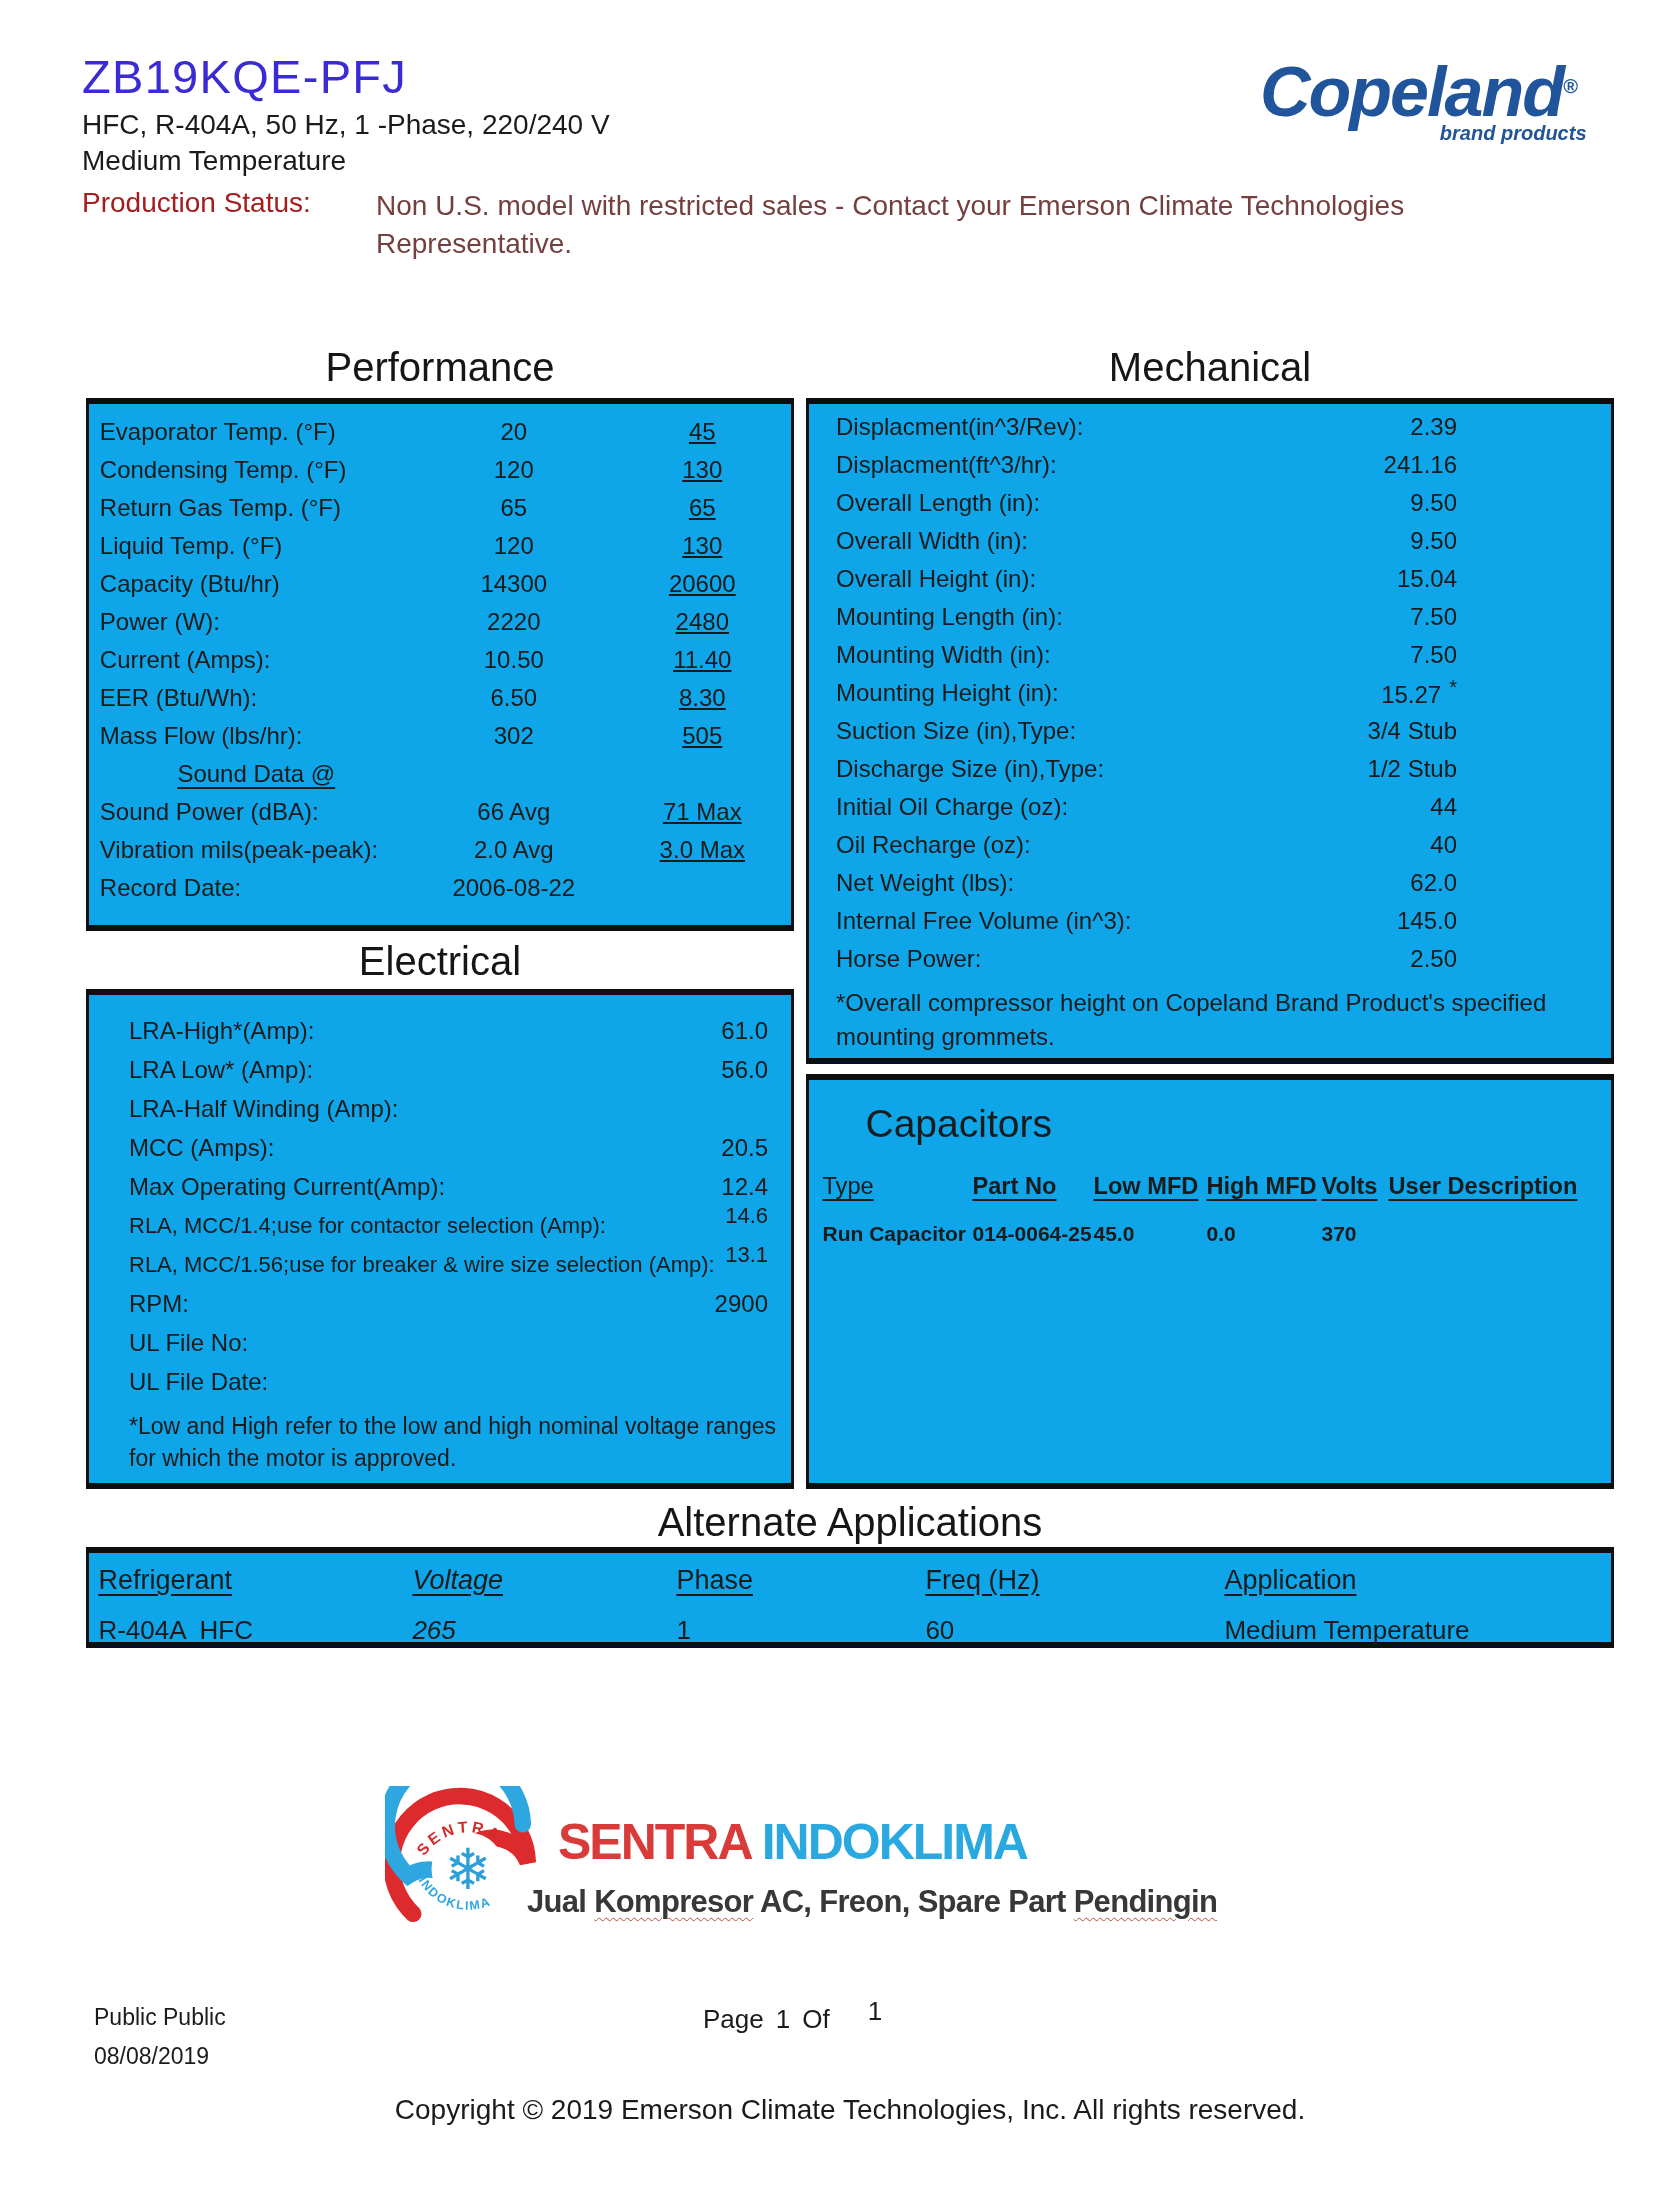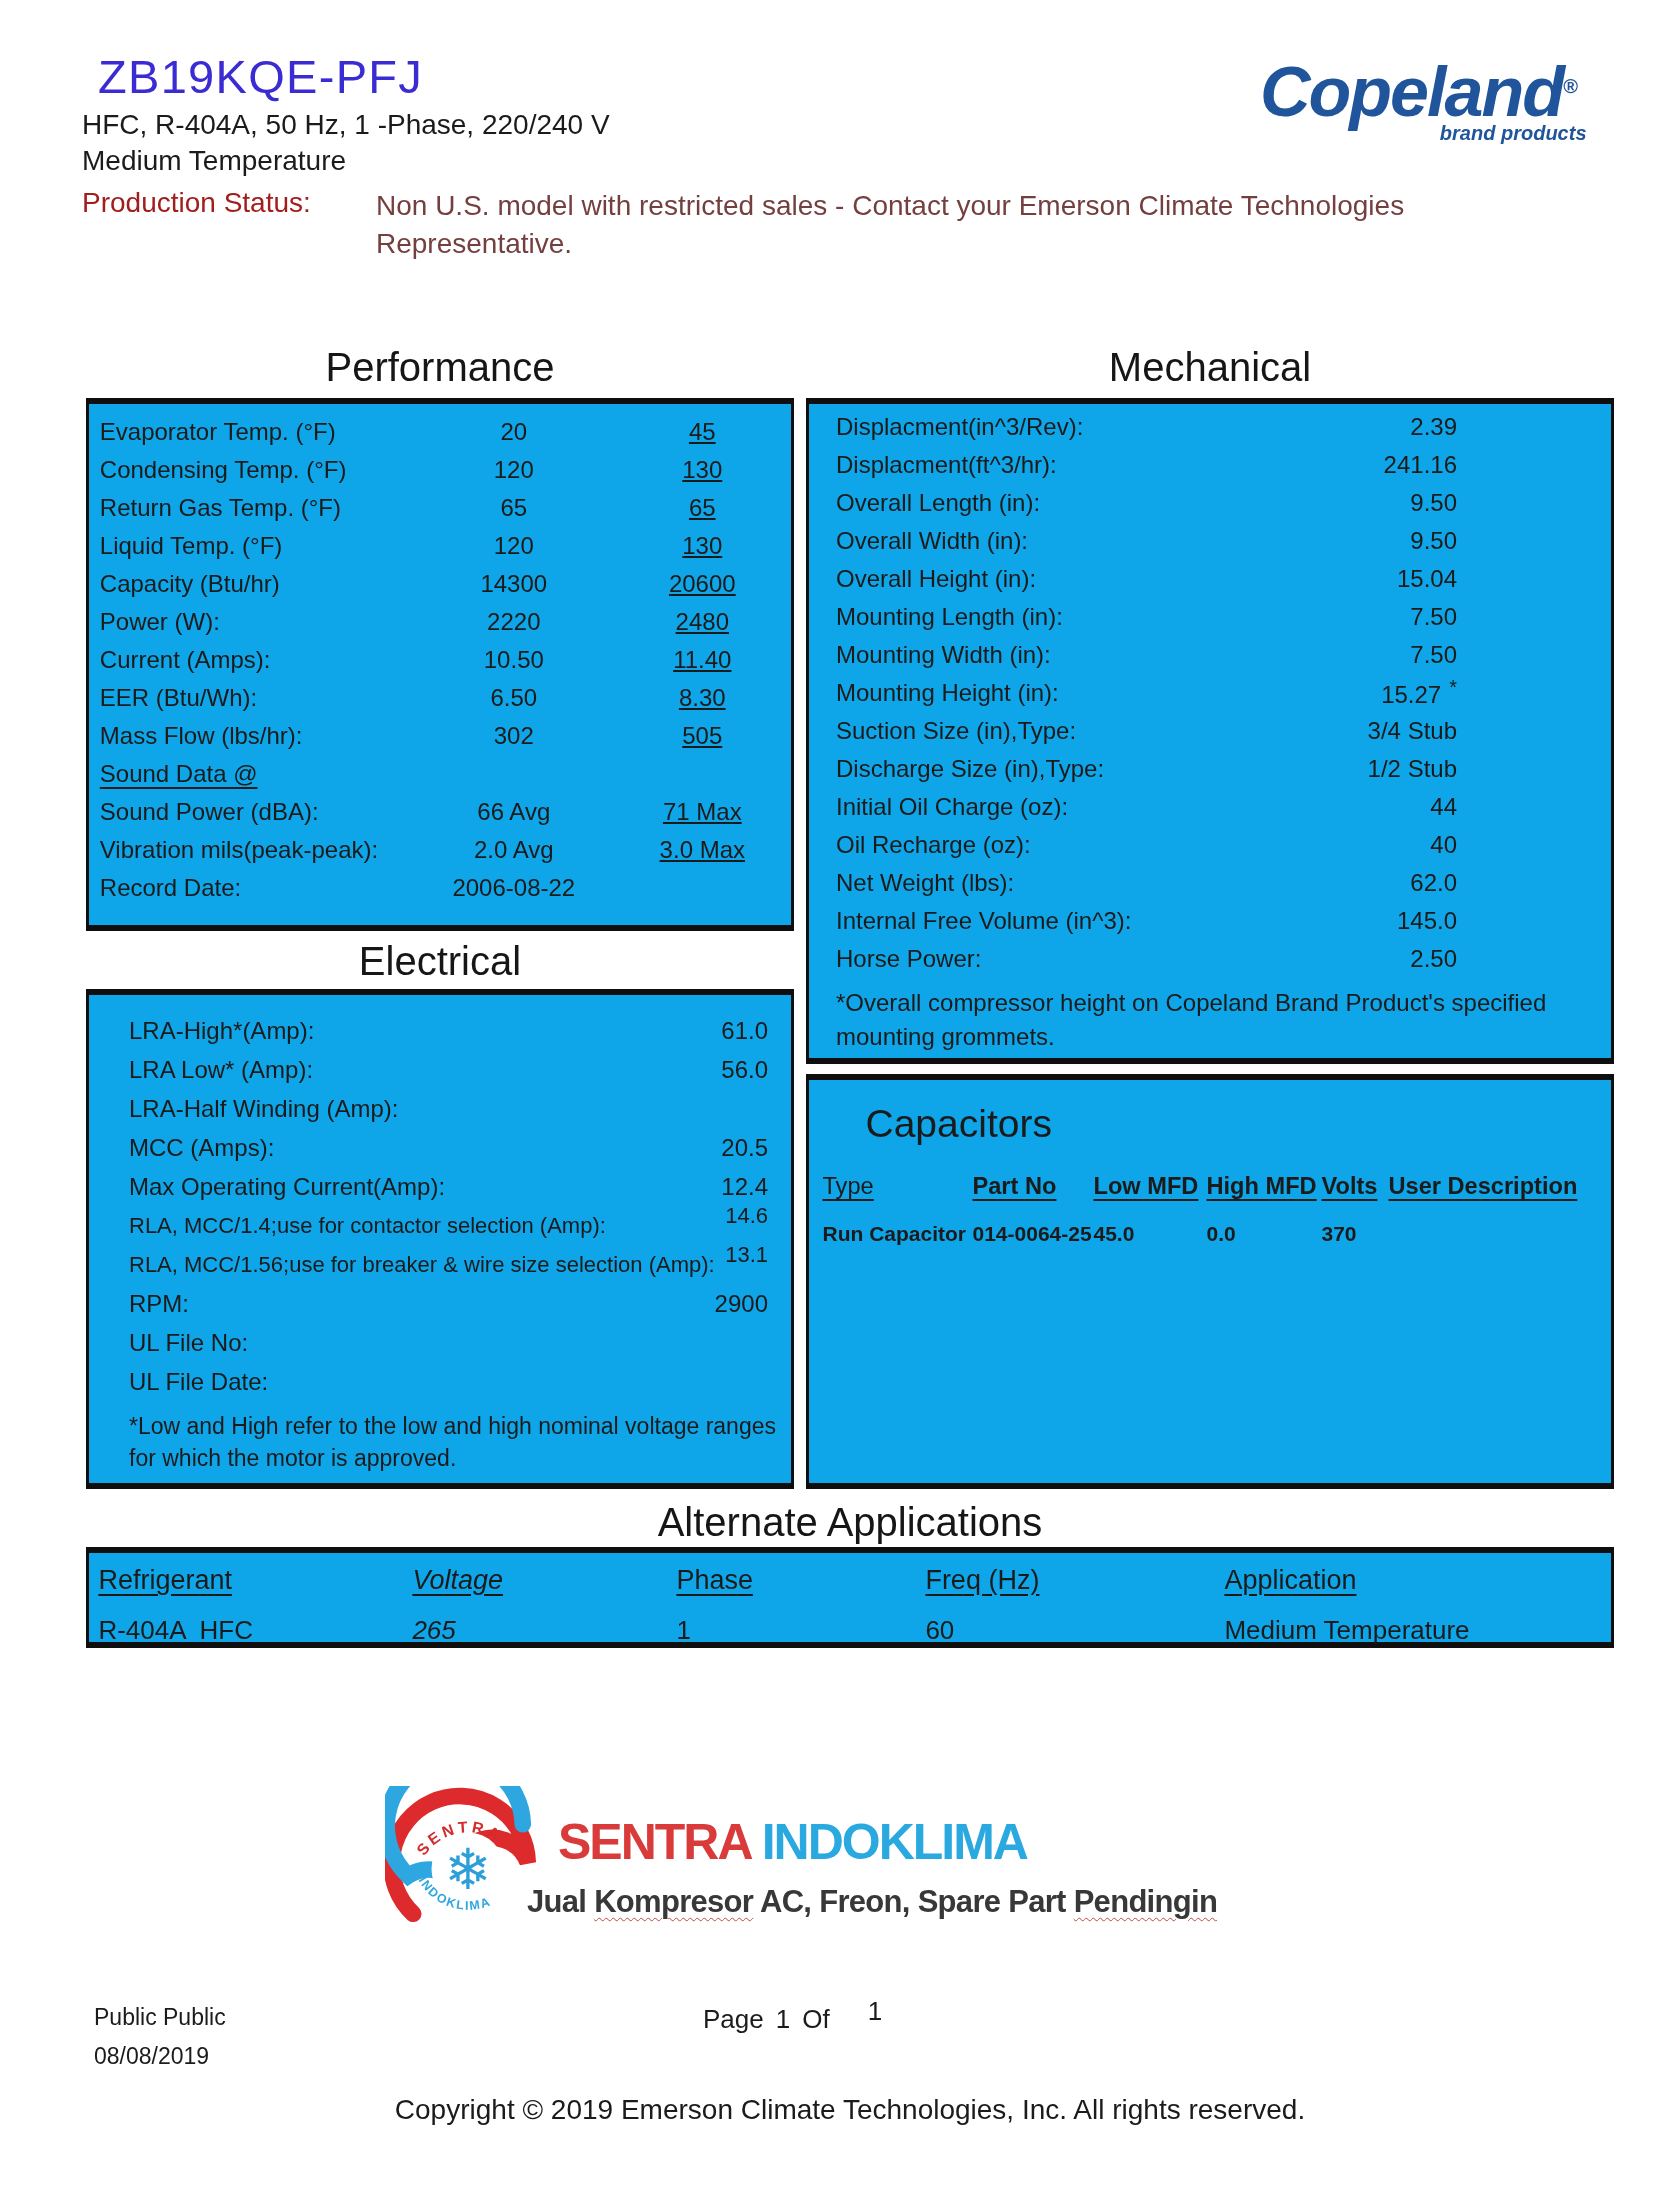--- a/index.html
+++ b/index.html
@@ -4,21 +4,21 @@
 <style>
   html,body{margin:0;padding:0;}
   body{
     width:1672px;height:2194px;background:#ffffff;position:relative;
     font-family:"Liberation Sans", sans-serif;color:#1b1b1b;
     -webkit-font-smoothing:antialiased;
   }
   .abs{position:absolute;}
 
   
-  .doc-title{left:82px;top:49px;font-size:47px;letter-spacing:1.3px;color:#3a2bd3;margin-left:16px;}
+  .doc-title{left:82px;top:49px;font-size:47px;letter-spacing:1.3px;color:#3a2bd3;}
   .doc-subtitle{left:82px;top:107px;font-size:28px;line-height:36px;color:#1b1b1b;}
   .prod-label{left:82px;top:187px;font-size:28px;color:#a31d1d;}
   .prod-msg{left:376px;top:187px;width:1052px;font-size:28px;line-height:38px;color:#743f3f;}
 
   
   .copeland{left:1260px;top:49px;width:344px;}
   .copeland-word{font-size:70px;font-weight:bold;font-style:italic;color:#20549b;letter-spacing:-2px;line-height:74px;white-space:nowrap;}
   .copeland-reg{font-size:20px;vertical-align:23px;letter-spacing:0;}
   .copeland-tag{font-size:20px;font-weight:bold;font-style:italic;color:#20549b;text-align:right;margin-top:-6.7px;padding-right:17.5px;}
 
@@ -35,21 +35,21 @@
   .mech-box{left:806px;top:398px;width:808px;height:666px;padding-top:4px;}
   .elec-box{left:86px;top:989px;width:708px;height:500px;padding-top:16px;padding-left:32px;}
   .cap-box{left:806px;top:1074px;width:808px;height:415px;padding:20px 13.5px 0 13.5px;}
   .alt-box{left:86px;top:1547px;width:1528px;height:101px;padding:12px 0 0 9.4px;}
 
   
   .perf-row{display:flex;align-items:center;height:38px;font-size:24px;padding-left:10.8px;}
   .perf-label{width:313px;}
   .perf-c1{width:202px;text-align:center;white-space:nowrap;}
   .perf-c2{width:175px;text-align:center;white-space:nowrap;text-decoration:underline;}
-  .u{text-decoration:underline;text-underline-offset:4.7px;}
+  .u{text-decoration:underline;text-underline-offset:4.7px;text-align:center;}
 
   
   .mech-row{display:flex;align-items:center;height:38px;font-size:24px;padding-left:27px;padding-right:154px;}
   .mech-label{flex:1;}
   .mech-value{text-align:right;white-space:nowrap;}
   .star{font-size:20px;vertical-align:9.4px;padding-left:8px;}
   .mech-note{font-size:24px;line-height:34px;padding:8px 27px 0 27px;}
 
   
   .elec-row{display:flex;align-items:center;height:39px;font-size:24px;padding-left:8px;padding-right:23px;}

